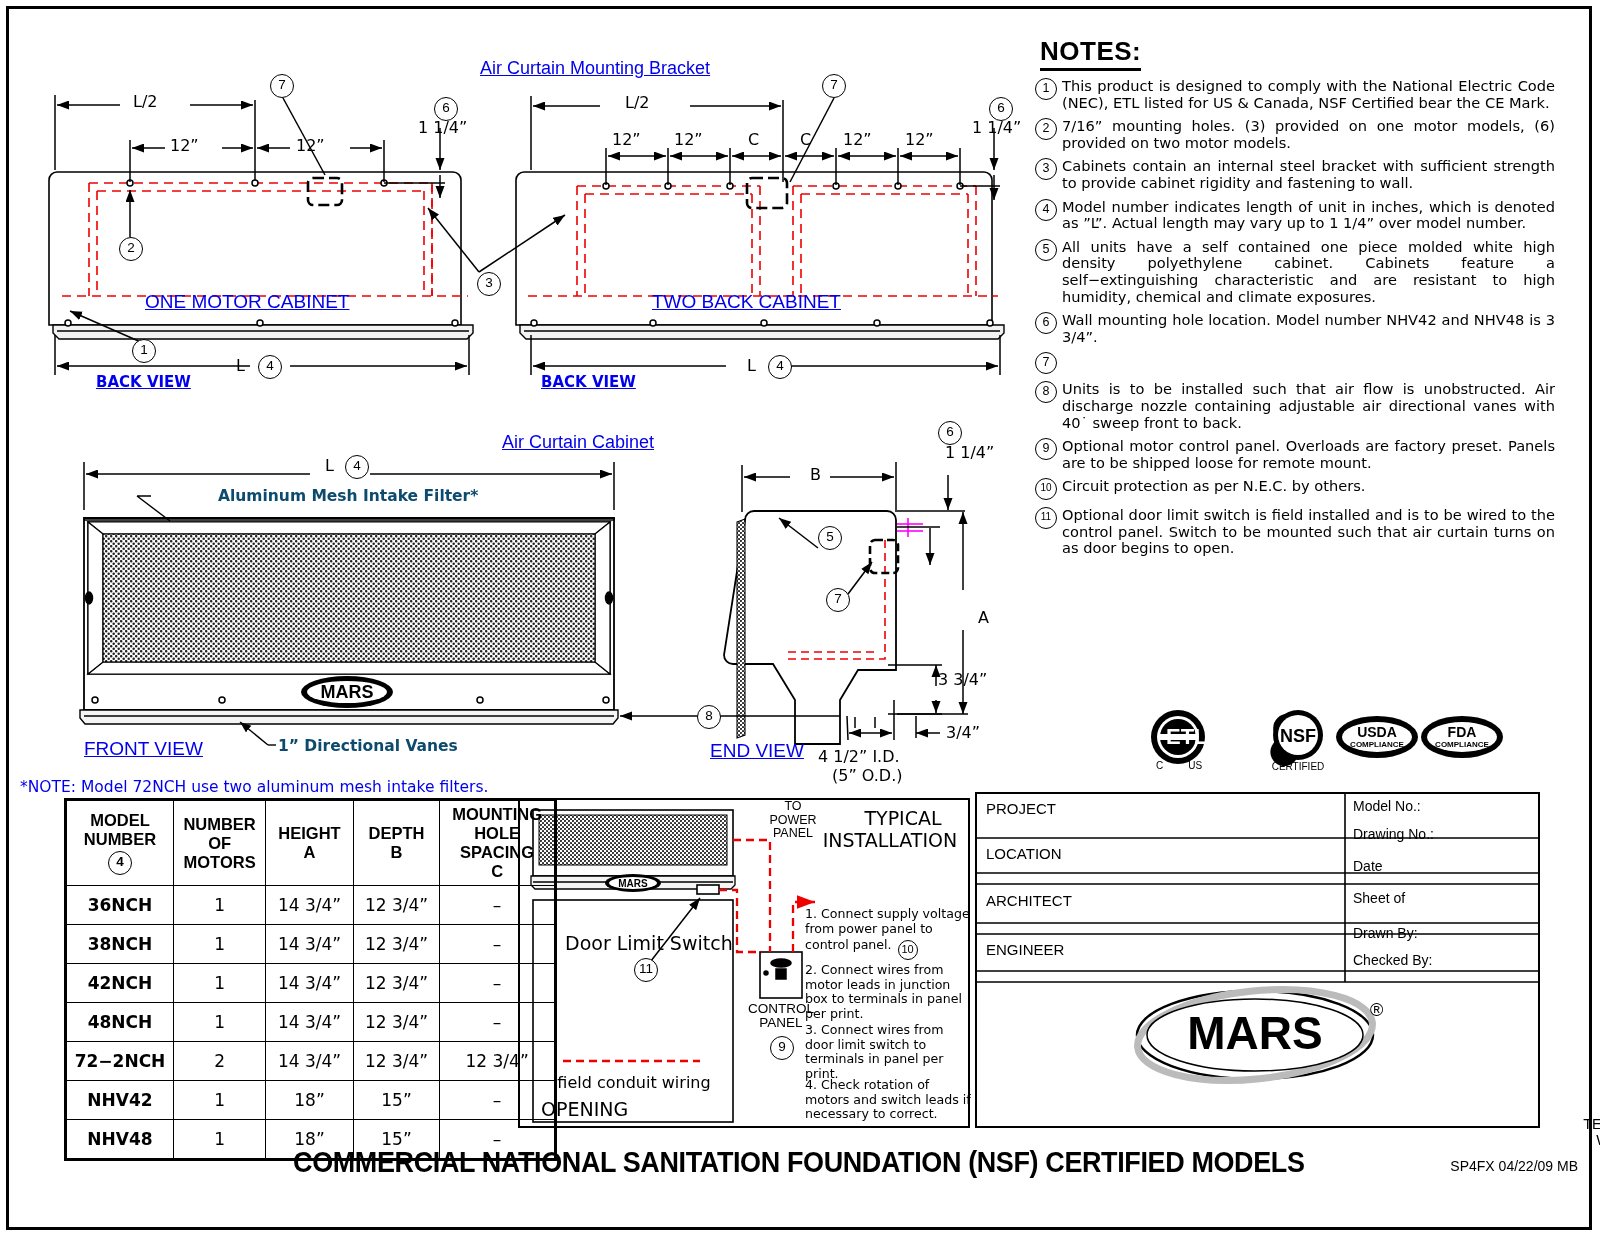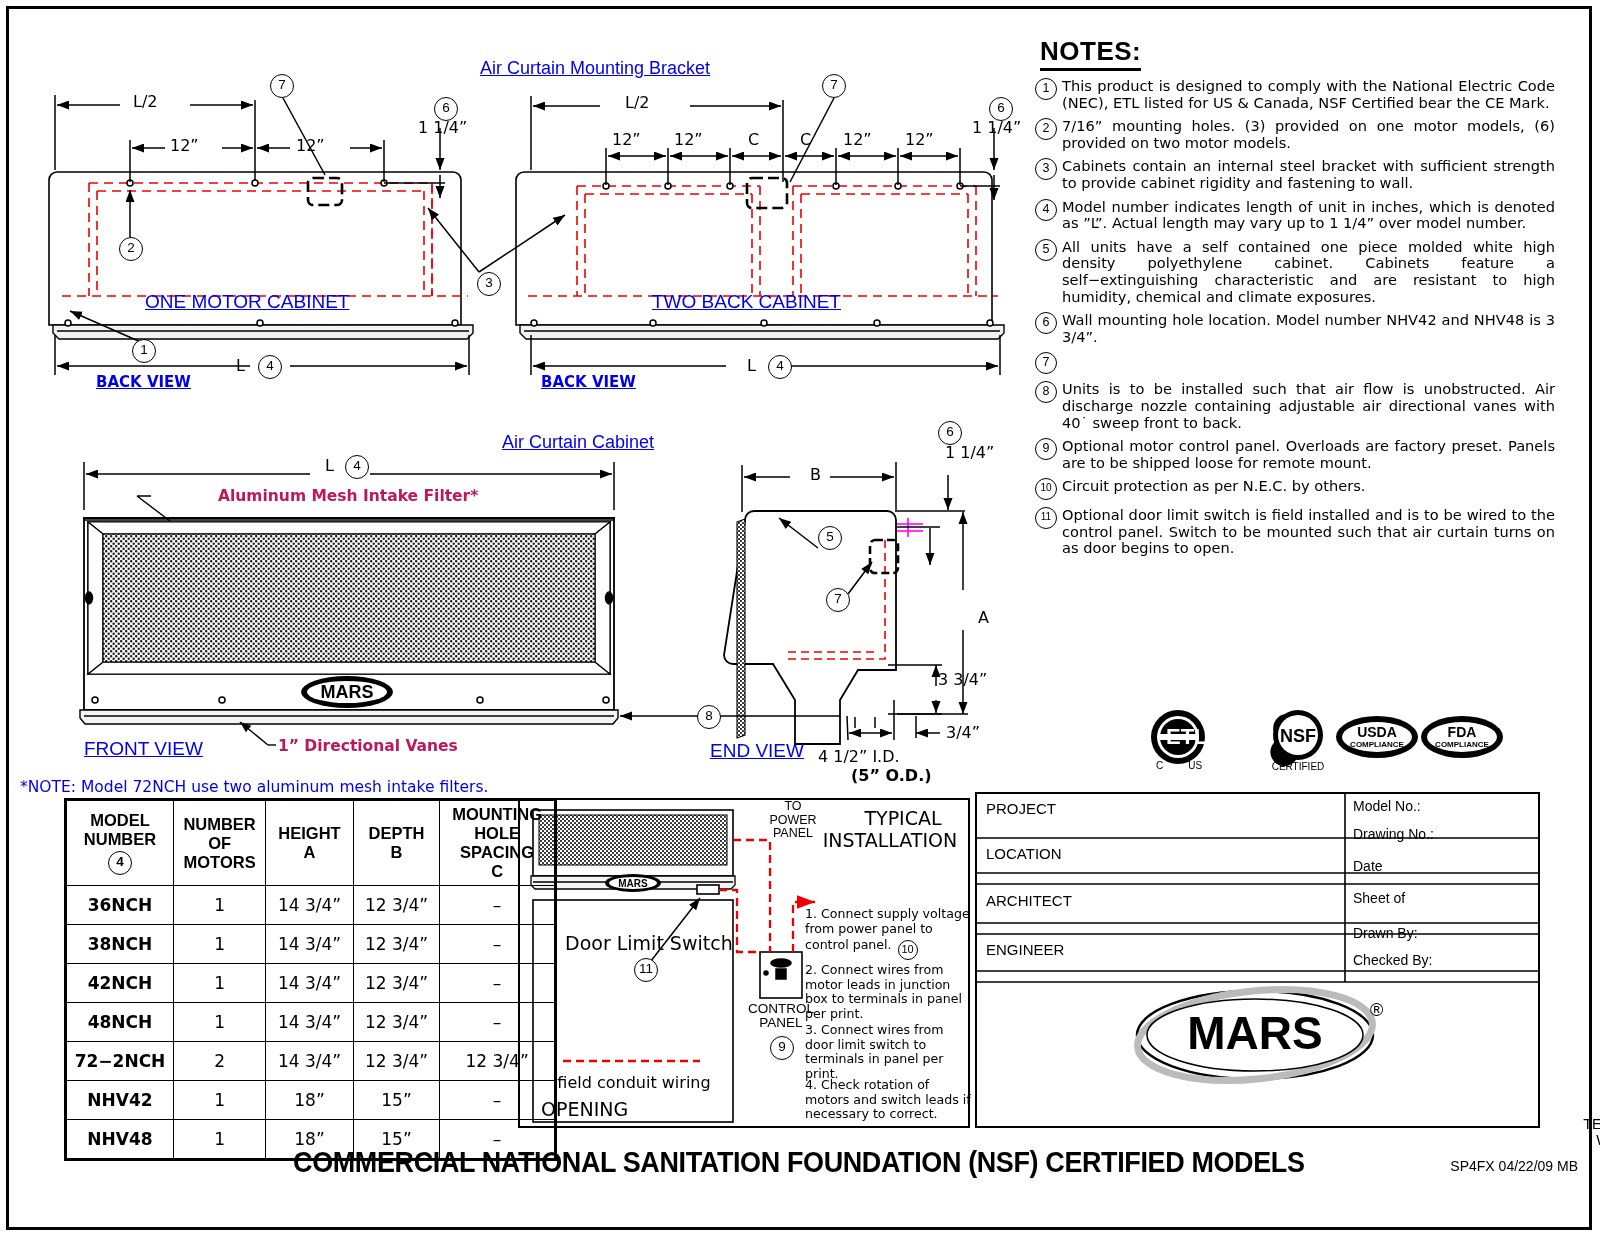--- a/index.html
+++ b/index.html
@@ -14,21 +14,21 @@
   .note .num{flex:0 0 auto;width:20px;height:20px;border:1.4px solid #000;border-radius:50%;
        font-size:12.5px;line-height:18px;text-align:center;margin-right:5px;margin-top:0px;font-family:"Liberation Sans",sans-serif;}
   .note .txt{flex:1 1 auto;text-align:justify;}
 
   
   .cnum{position:absolute;border:1.6px solid #000;border-radius:50%;width:22px;height:22px;
         font-size:13.5px;line-height:19px;text-align:center;background:#fff;font-family:"Liberation Sans",sans-serif;}
 
   
   .dimtxt{position:absolute;font-size:16px;font-family:"DejaVu Sans",sans-serif;white-space:nowrap;}
-  .lbl-blue{position:absolute;color:#be185d;font-size:17px;font-family:"DejaVu Sans",sans-serif;white-space:nowrap;}
+  .lbl-blue{position:absolute;color:#0c4a6e;font-size:17px;font-family:"DejaVu Sans",sans-serif;white-space:nowrap;}
   .cap{position:absolute;color:#0000ee;font-size:18px;text-decoration:underline;white-space:nowrap;}
 
   svg{position:absolute;left:0;top:0;overflow:visible;}
 
   
   table{border-collapse:collapse;margin-left:44px;}
   #spec-table{position:absolute;left:20px;top:798px;width:493px;border:3px solid #000;}
   #spec-table td,#spec-table th{border:1.6px solid #000;text-align:center;font-size:17px;
         font-family:"DejaVu Sans",sans-serif;padding:4px 2px;}
   #spec-table th{font-family:"Liberation Sans",sans-serif;font-weight:bold;font-size:16.5px;line-height:19px;}
@@ -424,21 +424,21 @@
   <div class="lbl-blue" style="left:278px;top:737px;font-weight:bold;font-size:15.5px;">1”  Directional  Vanes</div>
   <div class="cap" style="left:84px;top:738px;font-size:19px;">FRONT VIEW</div>
 
   <div class="cap" style="left:710px;top:740px;font-size:19px;">END VIEW</div>
   <div class="dimtxt" style="left:810px;top:465px;">B</div>
   <div class="dimtxt" style="left:978px;top:608px;">A</div>
   <div class="dimtxt" style="left:945px;top:443px;">1  1/4”</div>
   <div class="dimtxt" style="left:938px;top:670px;">3  3/4”</div>
   <div class="dimtxt" style="left:946px;top:723px;">3/4”</div>
   <div class="dimtxt" style="left:818px;top:747px;">4  1/2” I.D.</div>
-  <div class="dimtxt" style="left:851px;top:766px;font-weight:bold;">(5”  O.D.)</div>
+  <div class="dimtxt" style="left:832px;top:766px;">(5”  O.D.)</div>
   <div class="cnum" style="left:938px;top:421px;">6</div>
   <div class="cnum" style="left:818px;top:526px;">5</div>
   <div class="cnum" style="left:826px;top:588px;">7</div>
   <div class="cnum" style="left:697px;top:705px;">8</div>
 
   <div class="note-star">*NOTE:  Model  72NCH  use  two  aluminum  mesh  intake  filters.</div>
   <table id="spec-table">
     <thead>
       <tr>
         <th style="width:105px;">

